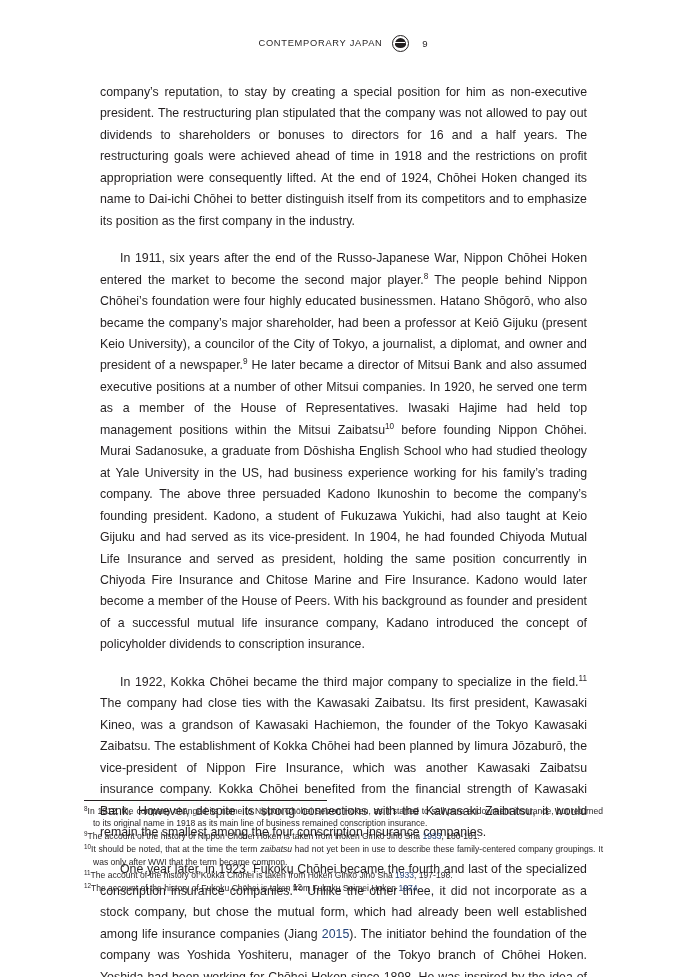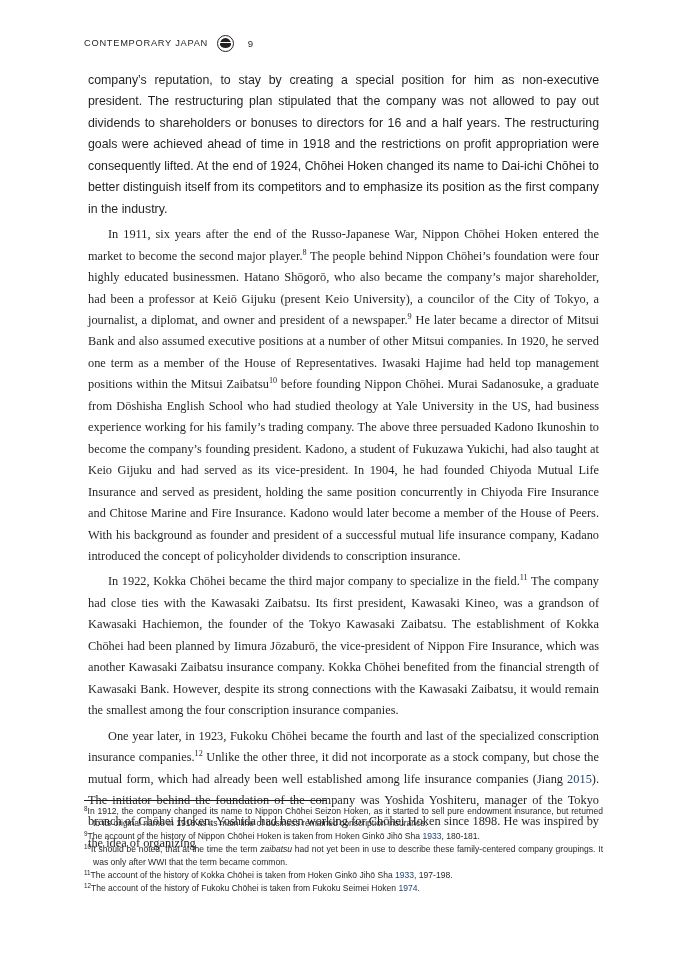--- a/index.html
+++ b/index.html
@@ -22,21 +22,21 @@
 
   
   .runhead {
     position: absolute;
     top: 33px;
     left: 84px;
     right: 84px;
     height: 20px;
     display: flex;
     align-items: center;
-    justify-content: flex-start;
+    justify-content: center;
     gap: 9px;
   }
   .runhead-title {
     font-size: 9.3px;
     letter-spacing: 0.72px;
     color: #231f20;
     white-space: nowrap;
   }
   .runhead-logo {
     width: 15px;
@@ -73,31 +73,30 @@
   }
 
   
   .body-col {
     position: absolute;
     top: 66px;
     left: 84px;
     width: 519px;
   }
   p.para {
-    margin: 4px;
+    margin: 16px;
     font-size: 12.35px;
     line-height: 21.45px;
     text-align: justify;
     text-justify: inter-word;
     color: #231f20;
     hyphens: none;
   }
   p.para.indent {
     text-indent: 20px;
-    font-family: Liberation Serif, serif;
   }
   sup.fn {
     font-size: 8.2px;
     vertical-align: 5px;
     line-height: 0;
   }
   .cite {
     color: #24447a;
   }
 

